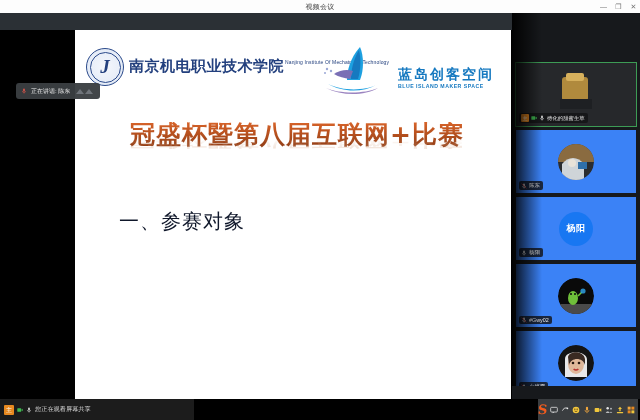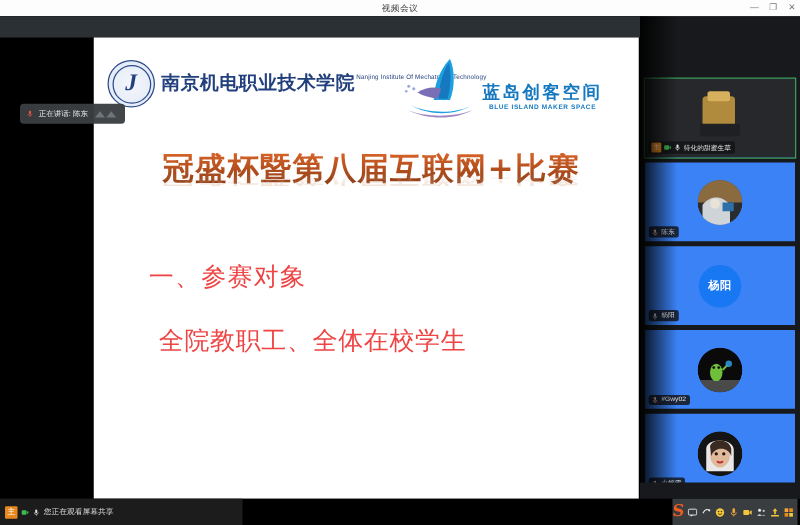--- a/index.html
+++ b/index.html
@@ -69,21 +69,21 @@
   .uni-cn{
     font-size:15px;font-weight:bold;color:#23407e;letter-spacing:.5px;
     line-height:1.05;white-space:nowrap;
     font-family:"DejaVu Sans","Liberation Sans",sans-serif;
   }
   .uni-en{
     font-size:5px;color:#23407e;letter-spacing:.15px;white-space:nowrap;
     transform:scaleY(1.05);
   }
 
-  .logo-right{position:absolute;left:245px;top:0px;display:flex;align-items:center;gap:4px;text-align:center;}
+  .logo-right{position:absolute;left:245px;top:0px;display:flex;align-items:center;gap:16px;}
   .sail{position:relative;width:62px;height:54px;flex:0 0 auto;}
   .bi-names{display:flex;flex-direction:column;gap:1px;padding-top:14px;}
   .bi-cn{
     font-size:14px;font-weight:bold;color:#1679c0;letter-spacing:2px;
     white-space:nowrap;line-height:1.05;
     font-family:"DejaVu Sans","Liberation Sans",sans-serif;
   }
   .bi-en{
     font-size:5.2px;color:#1679c0;letter-spacing:.5px;white-space:nowrap;font-weight:bold;
   }
@@ -107,21 +107,21 @@
     transform:scaleY(-0.52);transform-origin:top center;
     opacity:.42;margin-top:1px;
     -webkit-mask-image:linear-gradient(180deg,rgba(0,0,0,.85),rgba(0,0,0,0) 78%);
     mask-image:linear-gradient(180deg,rgba(0,0,0,.85),rgba(0,0,0,0) 78%);
   }
 
   
   .body-lines{position:absolute;left:0;top:178px;width:436px;}
   .bline{
     font-family:"DejaVu Serif","Liberation Serif",serif;
-    color:#ef4444;white-space:nowrap;
+    color:#0f172a;white-space:nowrap;
   }
   .bline-1{font-size:20px;margin-left:44px;margin-bottom:24px;letter-spacing:1px;}
   .bline-2{font-size:20px;margin-left:52px;margin-bottom:27px;letter-spacing:.5px;}
   .bline-3{font-size:18px;margin-left:55px;letter-spacing:.2px;}
 
   
   .rail{
     position:absolute;left:512px;top:0;width:128px;height:386px;
     background:#17191c;
   }
@@ -260,21 +260,20 @@
 
         </div>
 
         <div class="headline-wrap">
           <div class="headline">冠盛杯暨第八届互联网+比赛</div>
           <div class="headline-reflection">冠盛杯暨第八届互联网+比赛</div>
         </div>
 
         <div class="body-lines">
           <div class="bline bline-1">一、参赛对象</div>
-          <div class="bline bline-2">全院教职工、全体在校学生</div>
         </div>
 
       </div>
     </div>
 
     <div class="rail">
 
       <div class="tile active" style="top:50px;">
         <div class="tile-media">
           <svg viewBox="0 0 120 63" width="120" height="63" aria-hidden="true">

